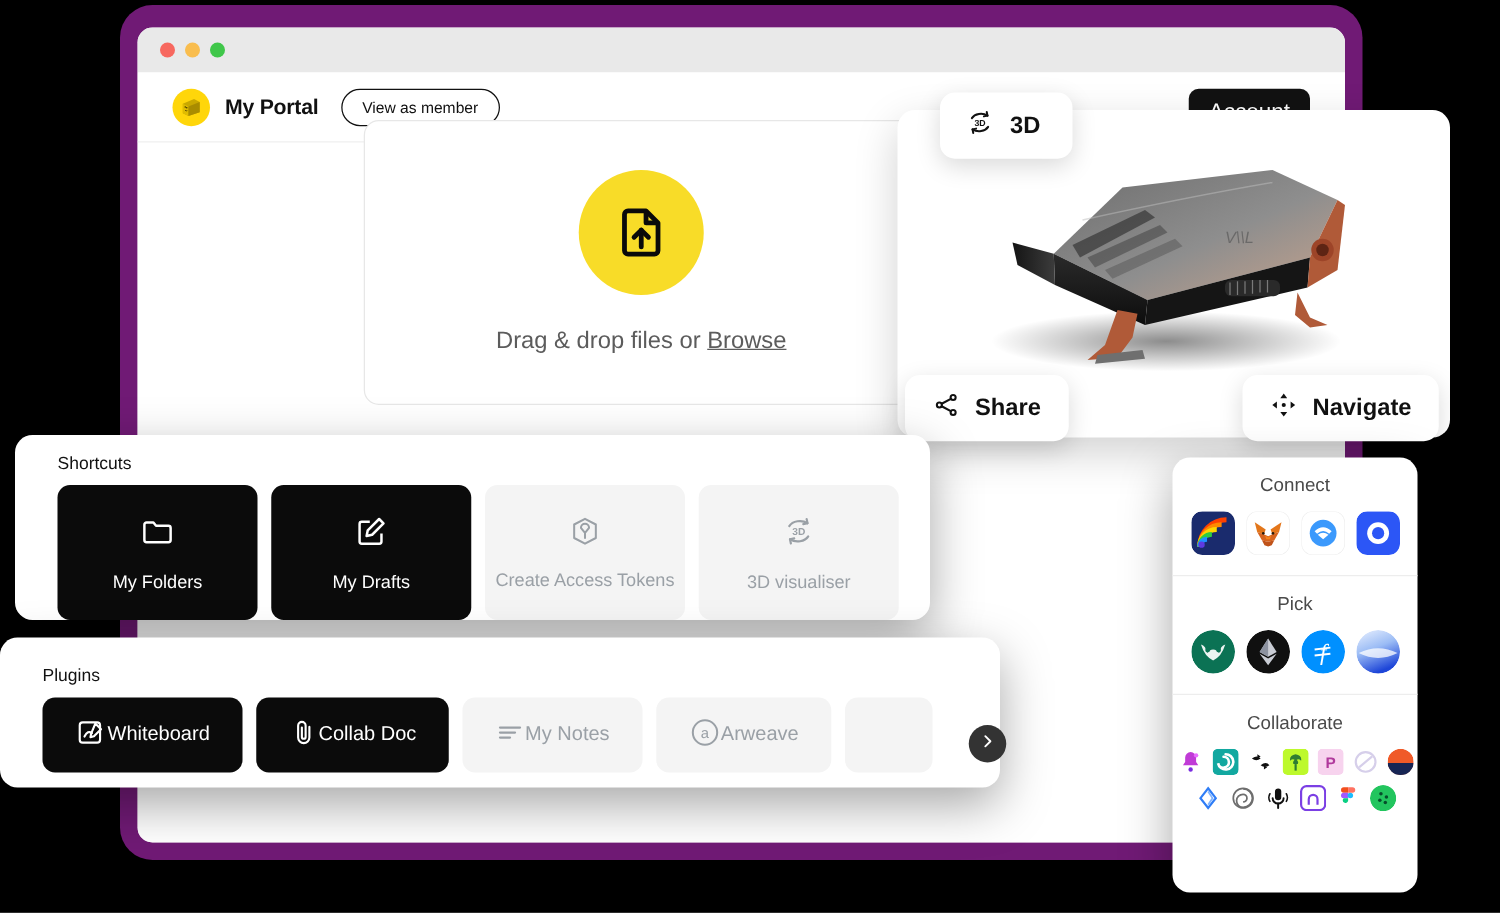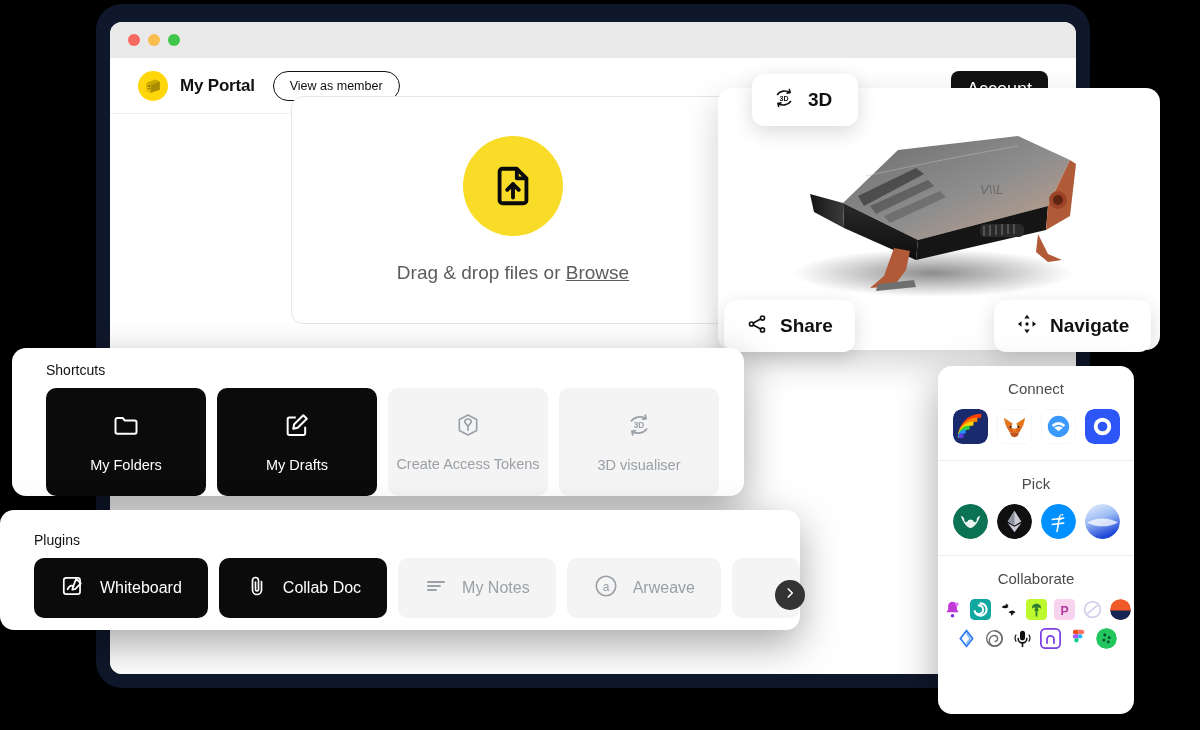--- a/index.html
+++ b/index.html
@@ -8,21 +8,21 @@
     background: #000;
     font-family: "Liberation Sans", sans-serif;
     overflow: hidden;
   }
   #stage { position: relative; width: 1200px; height: 730px; background: #000; }
 
   
   .window-frame {
     position: absolute; left: 96px; top: 4px;
     width: 994px; height: 684px;
-    background: #0f172a;
+    background: #701a75;
     border-radius: 26px;
     padding: 18px 14px 14px 14px;
     box-shadow: 0 10px 40px rgba(0,0,0,.55);
   }
   .window-inner {
     width: 100%; height: 100%;
     background: #fff;
     border-radius: 12px;
     overflow: hidden;
     display: flex; flex-direction: column;
@@ -125,21 +125,21 @@
     position: absolute; left: 0; top: 510px;
     width: 800px; height: 120px;
     background: #fff; border-radius: 14px;
     box-shadow: 0 14px 40px rgba(0,0,0,.35);
     padding: 22px 0 18px 34px;
     overflow: hidden;
   }
   .plug-row { display: flex; gap: 11px; align-items: center; }
   .plug {
     height: 60px; border-radius: 10px;
-    display: flex; align-items: center; justify-content: flex-end; gap: 14px;
+    display: flex; align-items: center; justify-content: flex-end; gap: 0;
     padding: 0 26px; cursor: pointer; white-space: nowrap;
   }
   .plug.dark { background: #0B0B0B; color: #fff; }
   .plug.light { background: #F4F4F4; color: #9AA0A6; }
   .plug-label { font-size: 16px; }
   .carousel-next {
     position: absolute; left: 775px; top: 580px;
     width: 30px; height: 30px; border-radius: 50%;
     background: #333; display: flex; align-items: center; justify-content: center;
     cursor: pointer; z-index: 6;

